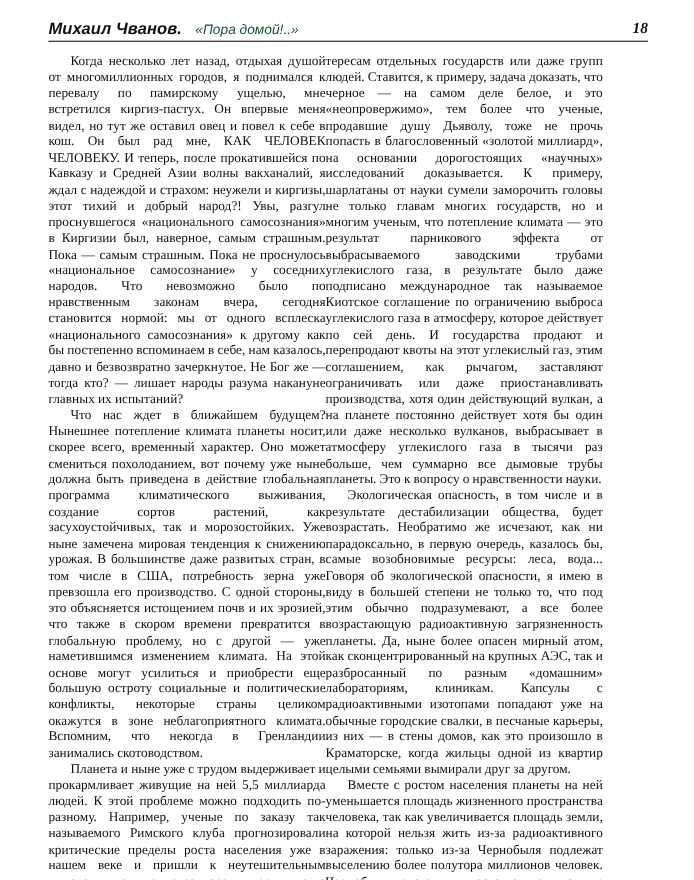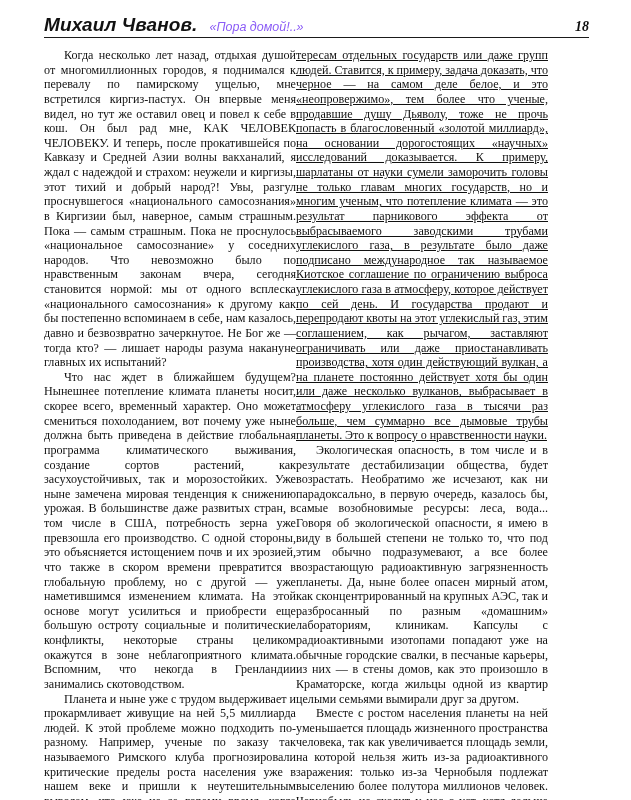--- a/index.html
+++ b/index.html
@@ -31,31 +31,31 @@
   }
   .head-left {
     display: flex;
     align-items: baseline;
     white-space: nowrap;
   }
   .head-author {
     font-family: "Liberation Sans", sans-serif;
     font-weight: bold;
     font-style: italic;
-    font-size: 19px;
+    font-size: 15px;
     color: #111111;
     letter-spacing: 0.1px;
     line-height: 1;
     padding-bottom: 3px;
   }
   .head-title {
     font-family: "Liberation Sans", sans-serif;
     font-style: italic;
     font-size: 12.5px;
-    color: #8b5cf6;
+    color: #14532d;
     line-height: 1;
     padding-bottom: 3px;
     padding-left: 12px;
     text-align: right;
   }
   .head-pageno {
     font-family: "Liberation Serif", serif;
     font-style: italic;
     font-weight: bold;
     font-size: 14px;
@@ -84,21 +84,20 @@
     line-height: 14.62px;
     color: #111111;
     text-align: justify;
     text-justify: inter-word;
     text-indent: 20px;
     -webkit-hyphens: manual;
     hyphens: manual;
   }
   .col p.cont {
     text-indent: 0;
-    text-decoration: underline;
   }
   
   .col p {
     word-spacing: -0.15px;
     letter-spacing: 0.01px;
   }
 </style>
 </head>
 <body>
 

